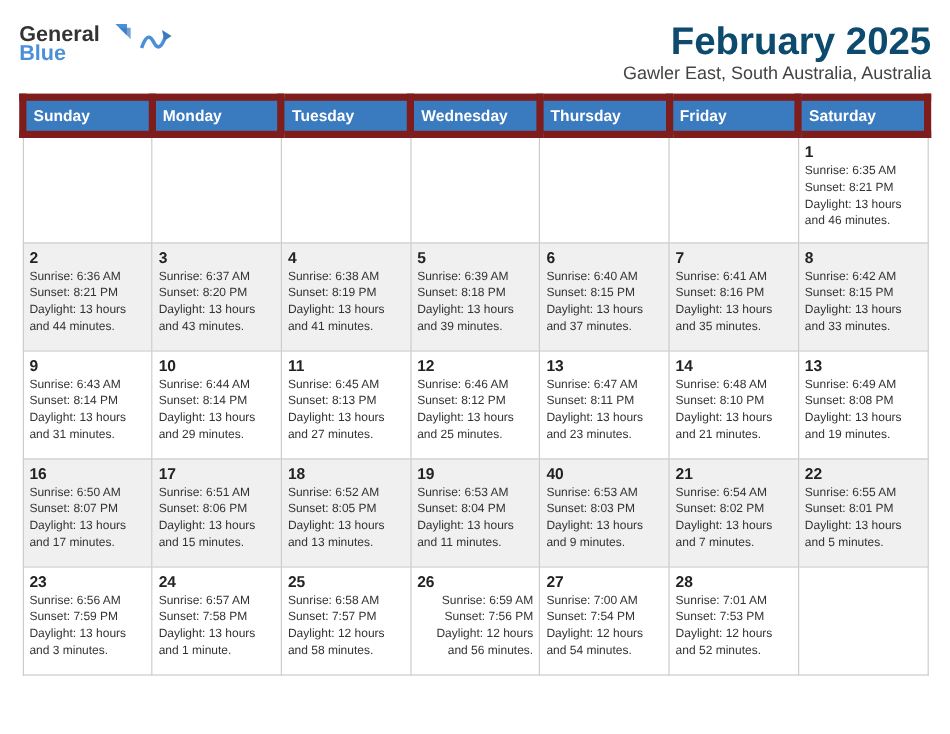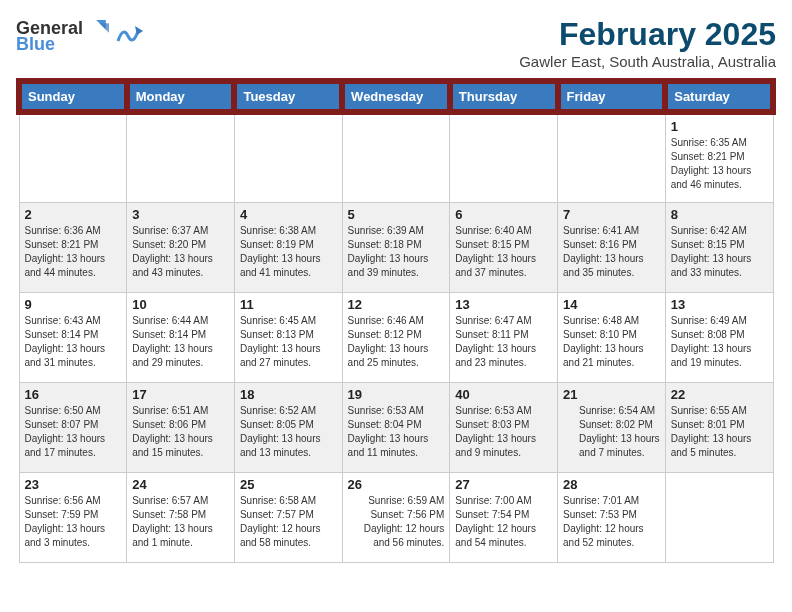--- a/index.html
+++ b/index.html
@@ -280,21 +280,21 @@
         </td>
         <td>
           <div class="day-number">40</div>
           <div class="day-info" style="white-space: pre-line;">Sunrise: 6:53 AM
 Sunset: 8:03 PM
 Daylight: 13 hours
 and 9 minutes.</div>
         </td>
         <td>
           <div class="day-number">21</div>
-          <div class="day-info" style="white-space: pre-line; margin-left: 16px;">Sunrise: 6:54 AM
+          <div class="day-info" style="white-space: pre-line;">Sunrise: 6:54 AM
 Sunset: 8:02 PM
 Daylight: 13 hours
 and 7 minutes.</div>
         </td>
         <td>
           <div class="day-number">22</div>
           <div class="day-info" style="white-space: pre-line;">Sunrise: 6:55 AM
 Sunset: 8:01 PM
 Daylight: 13 hours
 and 5 minutes.</div>

